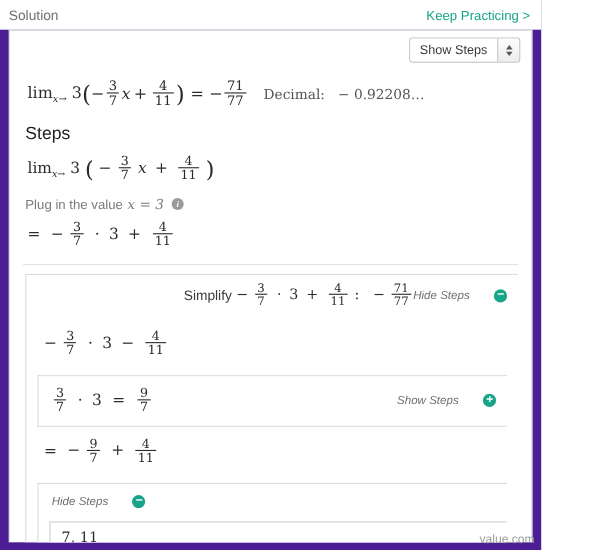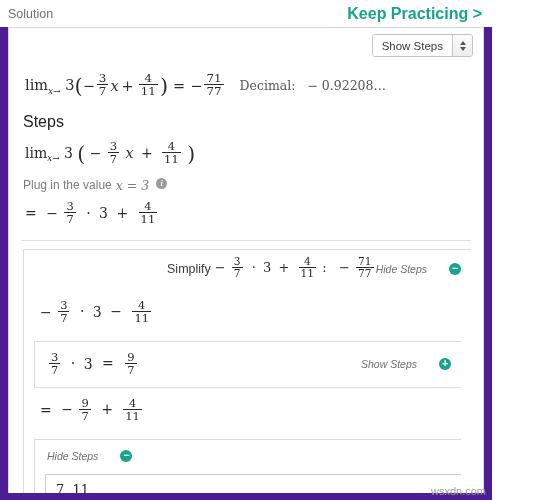--- a/index.html
+++ b/index.html
@@ -31,23 +31,23 @@
     justify-content: space-between;
     padding: 0 10px 0 8px;
     box-sizing: border-box;
   }
   .topbar-title {
     font-size: 12.5px;
     color: #707070;
     font-family: "Liberation Sans", sans-serif;
   }
   .keep-practicing {
-    font-size: 16px;
+    font-size: 12px;
     color: #17a589;
-    font-weight: bold;
+    font-weight: normal;
     cursor: pointer;
   }
   
   .card {
     margin: 0 8px;
     border: 1px solid #d8d8d8;
     border-bottom: none;
     background: #ffffff;
     height: 466px;
     box-sizing: border-box;
@@ -156,20 +156,21 @@
   }
   .expr-line {
     font-size: 14px;
     padding: 4px 0 4px 4px;
   }
   .plug-line {
     font-size: 12px;
     color: #7b7b7b;
     padding: 8px 0 2px 2px;
     display: flex;
+    align-items: center;
     gap: 4px;
   }
   .plug-line .mathsmall {
     font-family: "DejaVu Serif", serif;
     font-size: 12.5px;
     color: #7b7b7b;
   }
   .info-icon {
     display: inline-block;
     width: 11px; height: 11px;
@@ -472,14 +473,14 @@
               <div class="lcm-input">7, 11</div>
             </div>
           </div>
 
         </div>
       </div>
 
     </div>
   </div>
 
-  <span class="watermark">wsxdn.com</span>
+  <span class="watermark">value.com</span>
 </div>
 
 </body></html>

